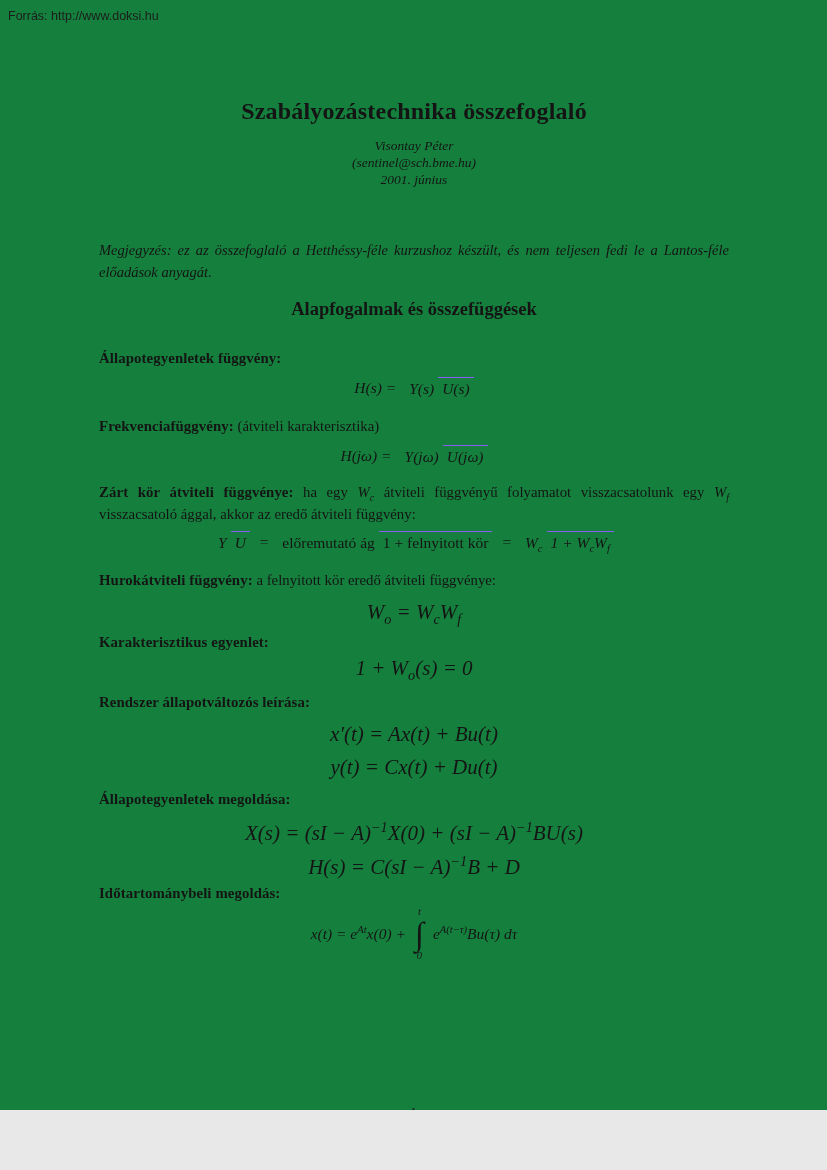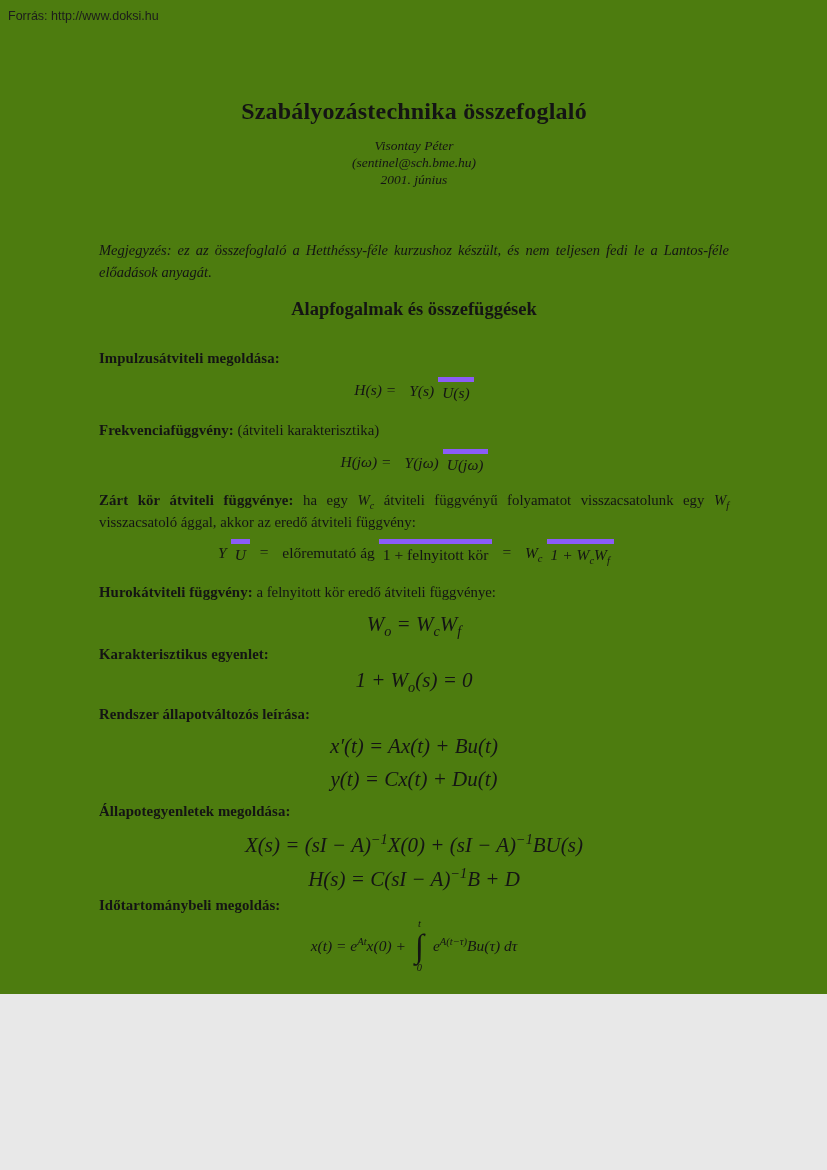--- a/index.html
+++ b/index.html
@@ -1,21 +1,21 @@
 <!DOCTYPE html>
 <html><head>
 <meta charset="utf-8">
 <style>
   html, body { margin: 0; padding: 0; background: #e8e8e8; }
   .page {
     position: relative;
     width: 827px;
-    height: 994px;
+    height: 1110px;
     margin: 0 auto;
-    background: #4d7c0f;
+    background: #15803d;
     color: #141414;
     font-family: "Liberation Serif", "DejaVu Serif", serif;
     overflow: hidden;
   }
   .doc-header {
     position: absolute;
     top: 9px;
     left: 8px;
     font-family: "Liberation Sans", "DejaVu Sans", sans-serif;
     font-size: 12.5px;
@@ -101,21 +101,21 @@
     display: inline-flex;
     flex-direction: row;
     align-items: center;
   }
   .frac .num, .frac .den {
     padding: 1px 4px;
     font-size: 15.5px;
     line-height: 19px;
     white-space: nowrap;
   }
-  .frac .den { border-top: 5px solid #8b5cf6; }
+  .frac .den { border-top: 1px solid #8b5cf6; }
   .roman { font-style: normal; }
 
   sub { font-size: 0.68em; line-height: 0; }
   sup { font-size: 0.68em; line-height: 0; }
 
   .integral {
     display: inline-flex;
     flex-direction: column;
     align-items: center;
     line-height: 1;
@@ -154,21 +154,21 @@
     <div class="author-block">
       <div>Visontay Péter</div>
       <div>(sentinel@sch.bme.hu)</div>
       <div>2001. június</div>
     </div>
 
     <p class="note">Megjegyzés: ez az összefoglaló a Hetthéssy-féle kurzushoz készült, és nem teljesen fedi le a Lantos-féle előadások anyagát.</p>
 
     <h2 class="section-heading">Alapfogalmak és összefüggések</h2>
 
-    <p class="block-label mt-impulse"><b>Impulzusátviteli megoldása:</b></p>
+    <p class="block-label mt-impulse"><b>Állapotegyenletek függvény:</b></p>
     <div class="formula-row m8">
       <span>H(s) =</span>
       <span class="frac">
         <span class="num">Y(s)</span>
         <span class="den">U(s)</span>
       </span>
     </div>
 
     <p class="block-label mt-frequency"><b>Frekvenciafüggvény:</b> <span>(átviteli karakterisztika)</span></p>
     <div class="formula-row m8">

